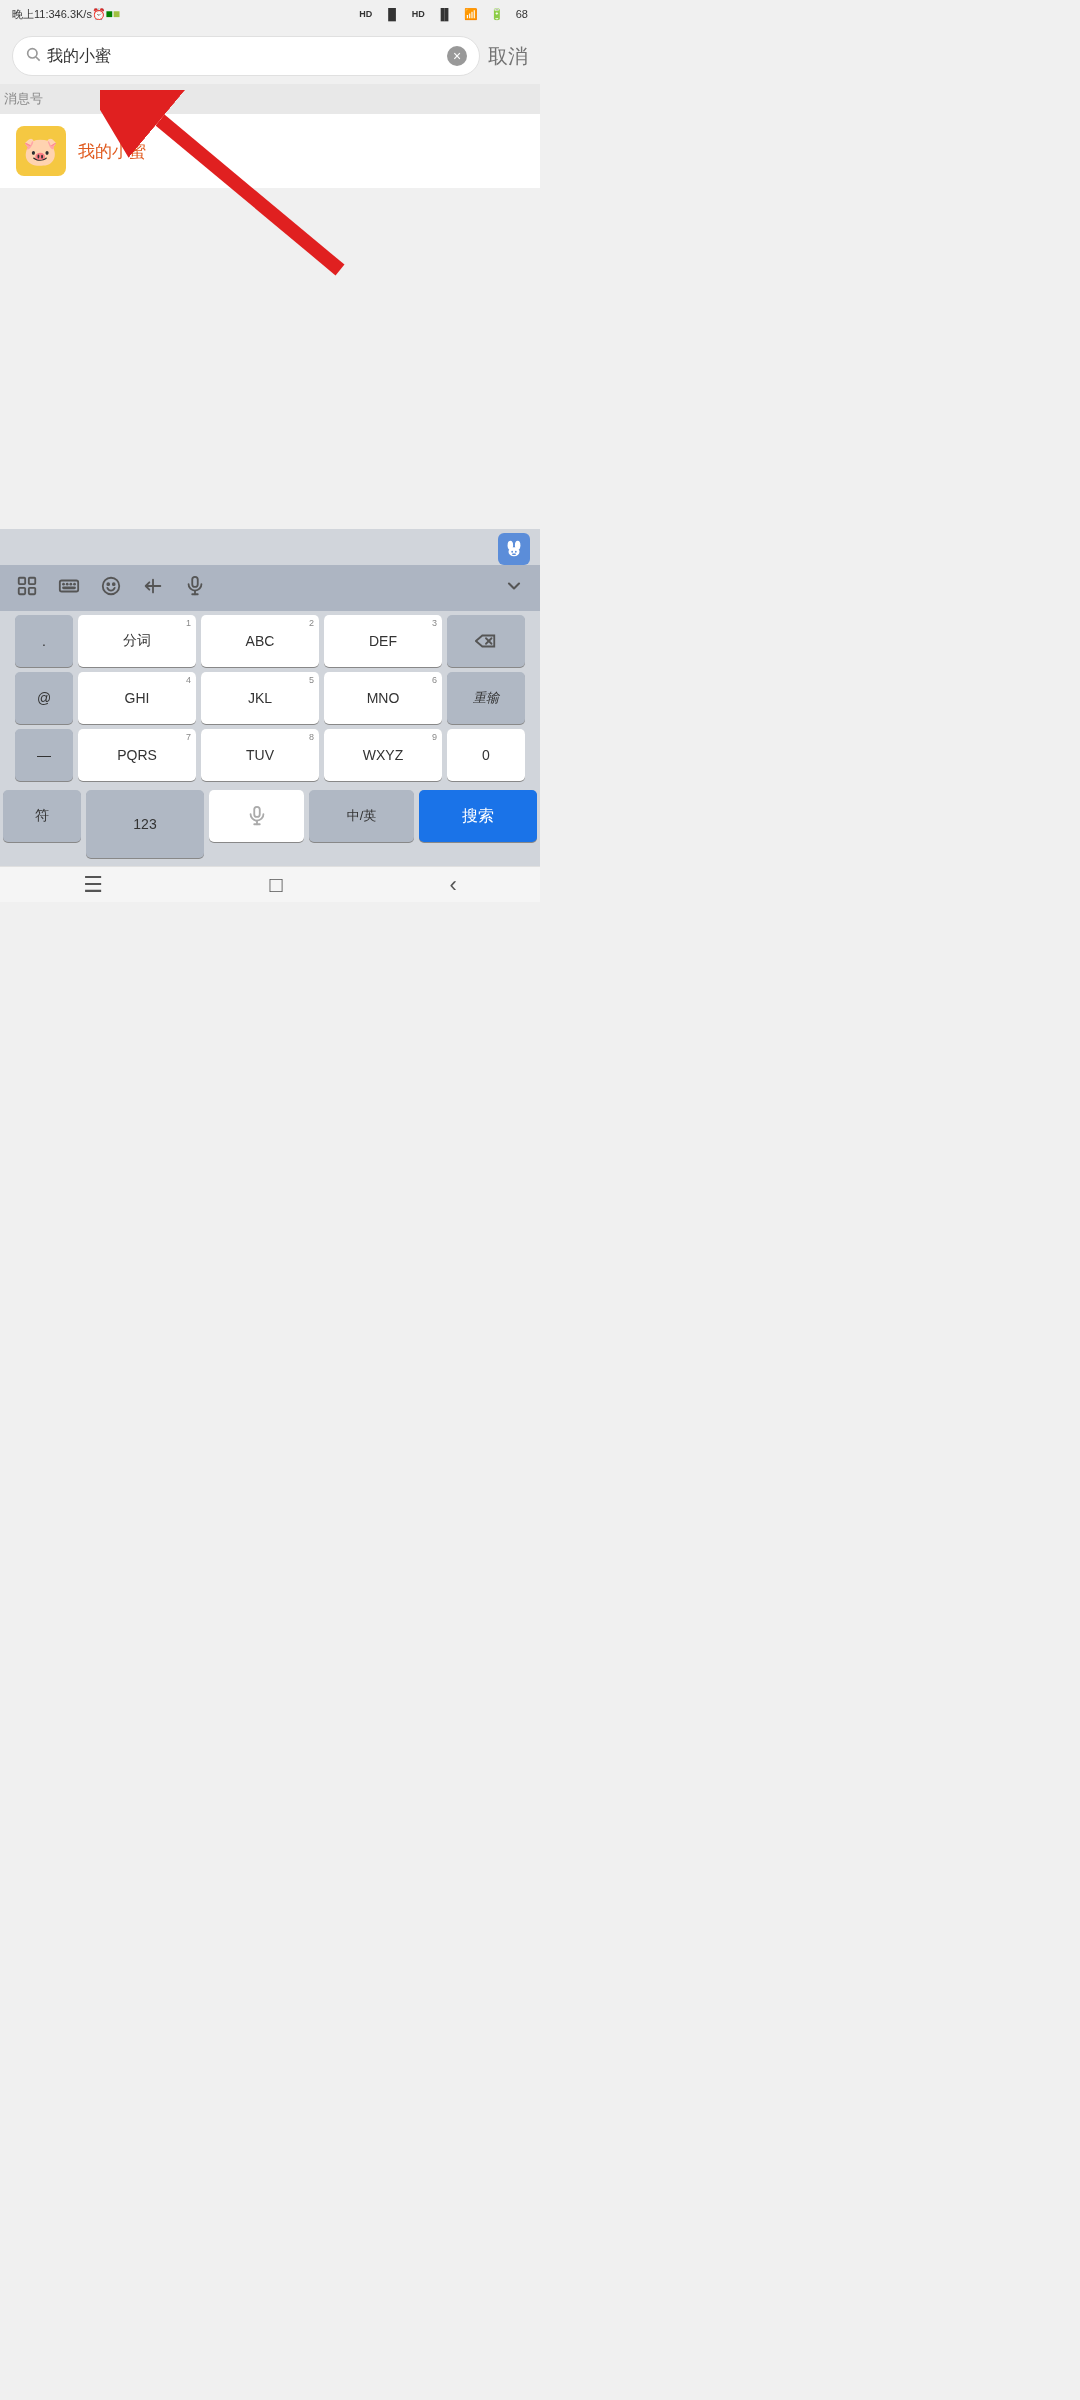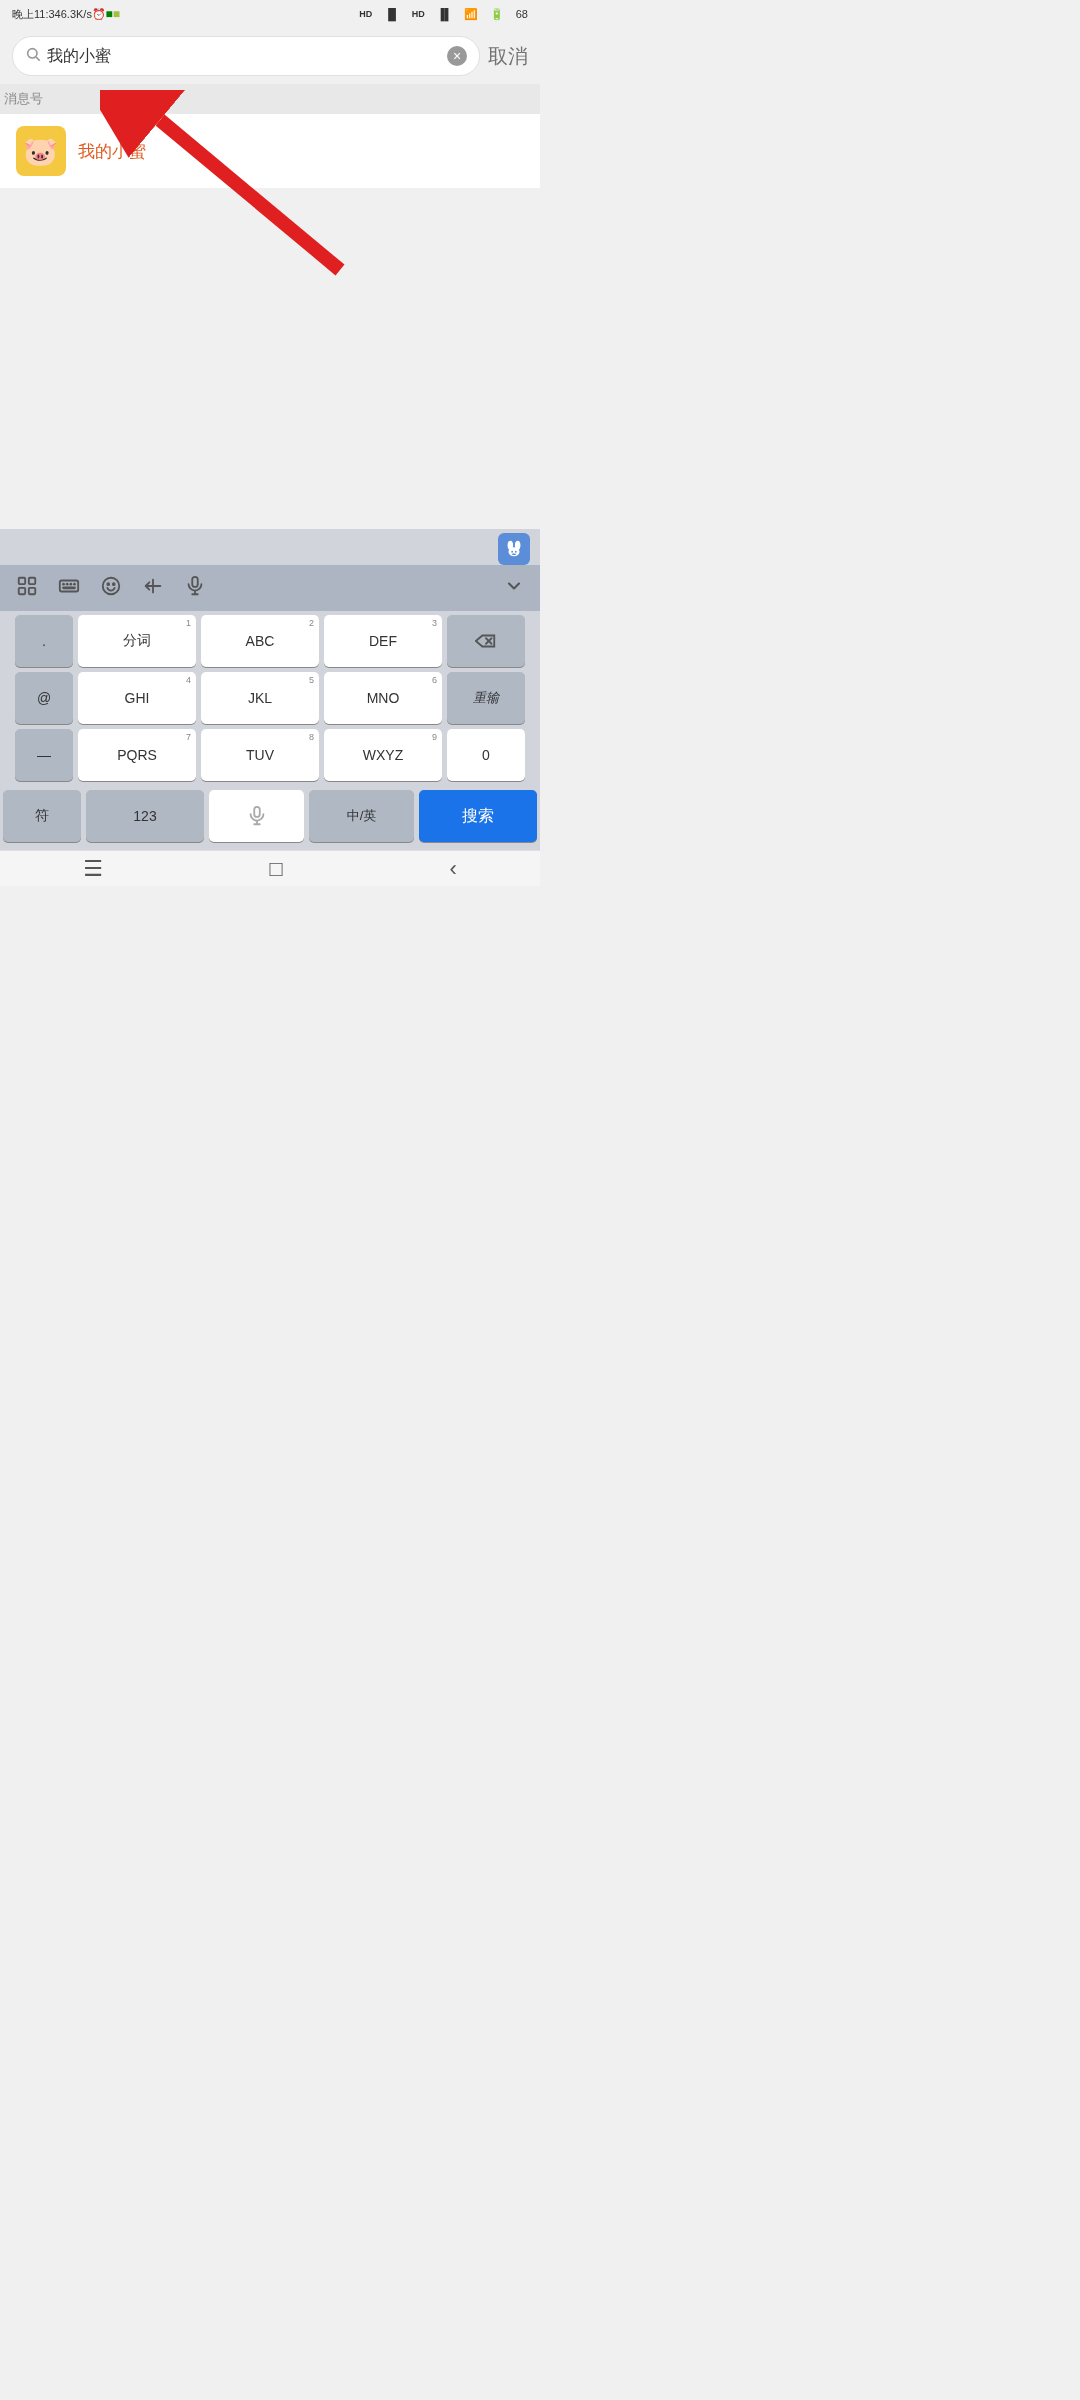--- a/index.html
+++ b/index.html
@@ -207,21 +207,21 @@
     .kb-key-zero { width: 78px; height: 52px; }
 
     
     .kb-bottom-row {
       display: flex;
       gap: 5px;
       padding: 0 3px 8px 3px;
       justify-content: center;
     }
     .kb-key-fu { width: 78px; height: 52px; background: #b0b8c4; color: #333; font-size: 14px; }
-    .kb-key-123 { width: 118px; height: 52px; background: #b0b8c4; color: #333; font-size: 14px; }
+    .kb-key-123 { width: 118px; height: 68px; background: #b0b8c4; color: #333; font-size: 14px; }
     .kb-key-space { flex: 1; height: 52px; background: #fff; font-size: 14px; color: #aaa; }
     .kb-key-zh { width: 105px; height: 52px; background: #b0b8c4; color: #333; font-size: 13px; }
     .kb-key-search { width: 118px; height: 52px; background: #1a73e8; color: #fff; font-size: 16px; border-radius: 5px; }
     .nav-icon { font-size: 22px; color: #555; cursor: pointer; }
   </style>
 </head>
 <body>
 
 <div class="status-bar">
   <div class="status-left">

